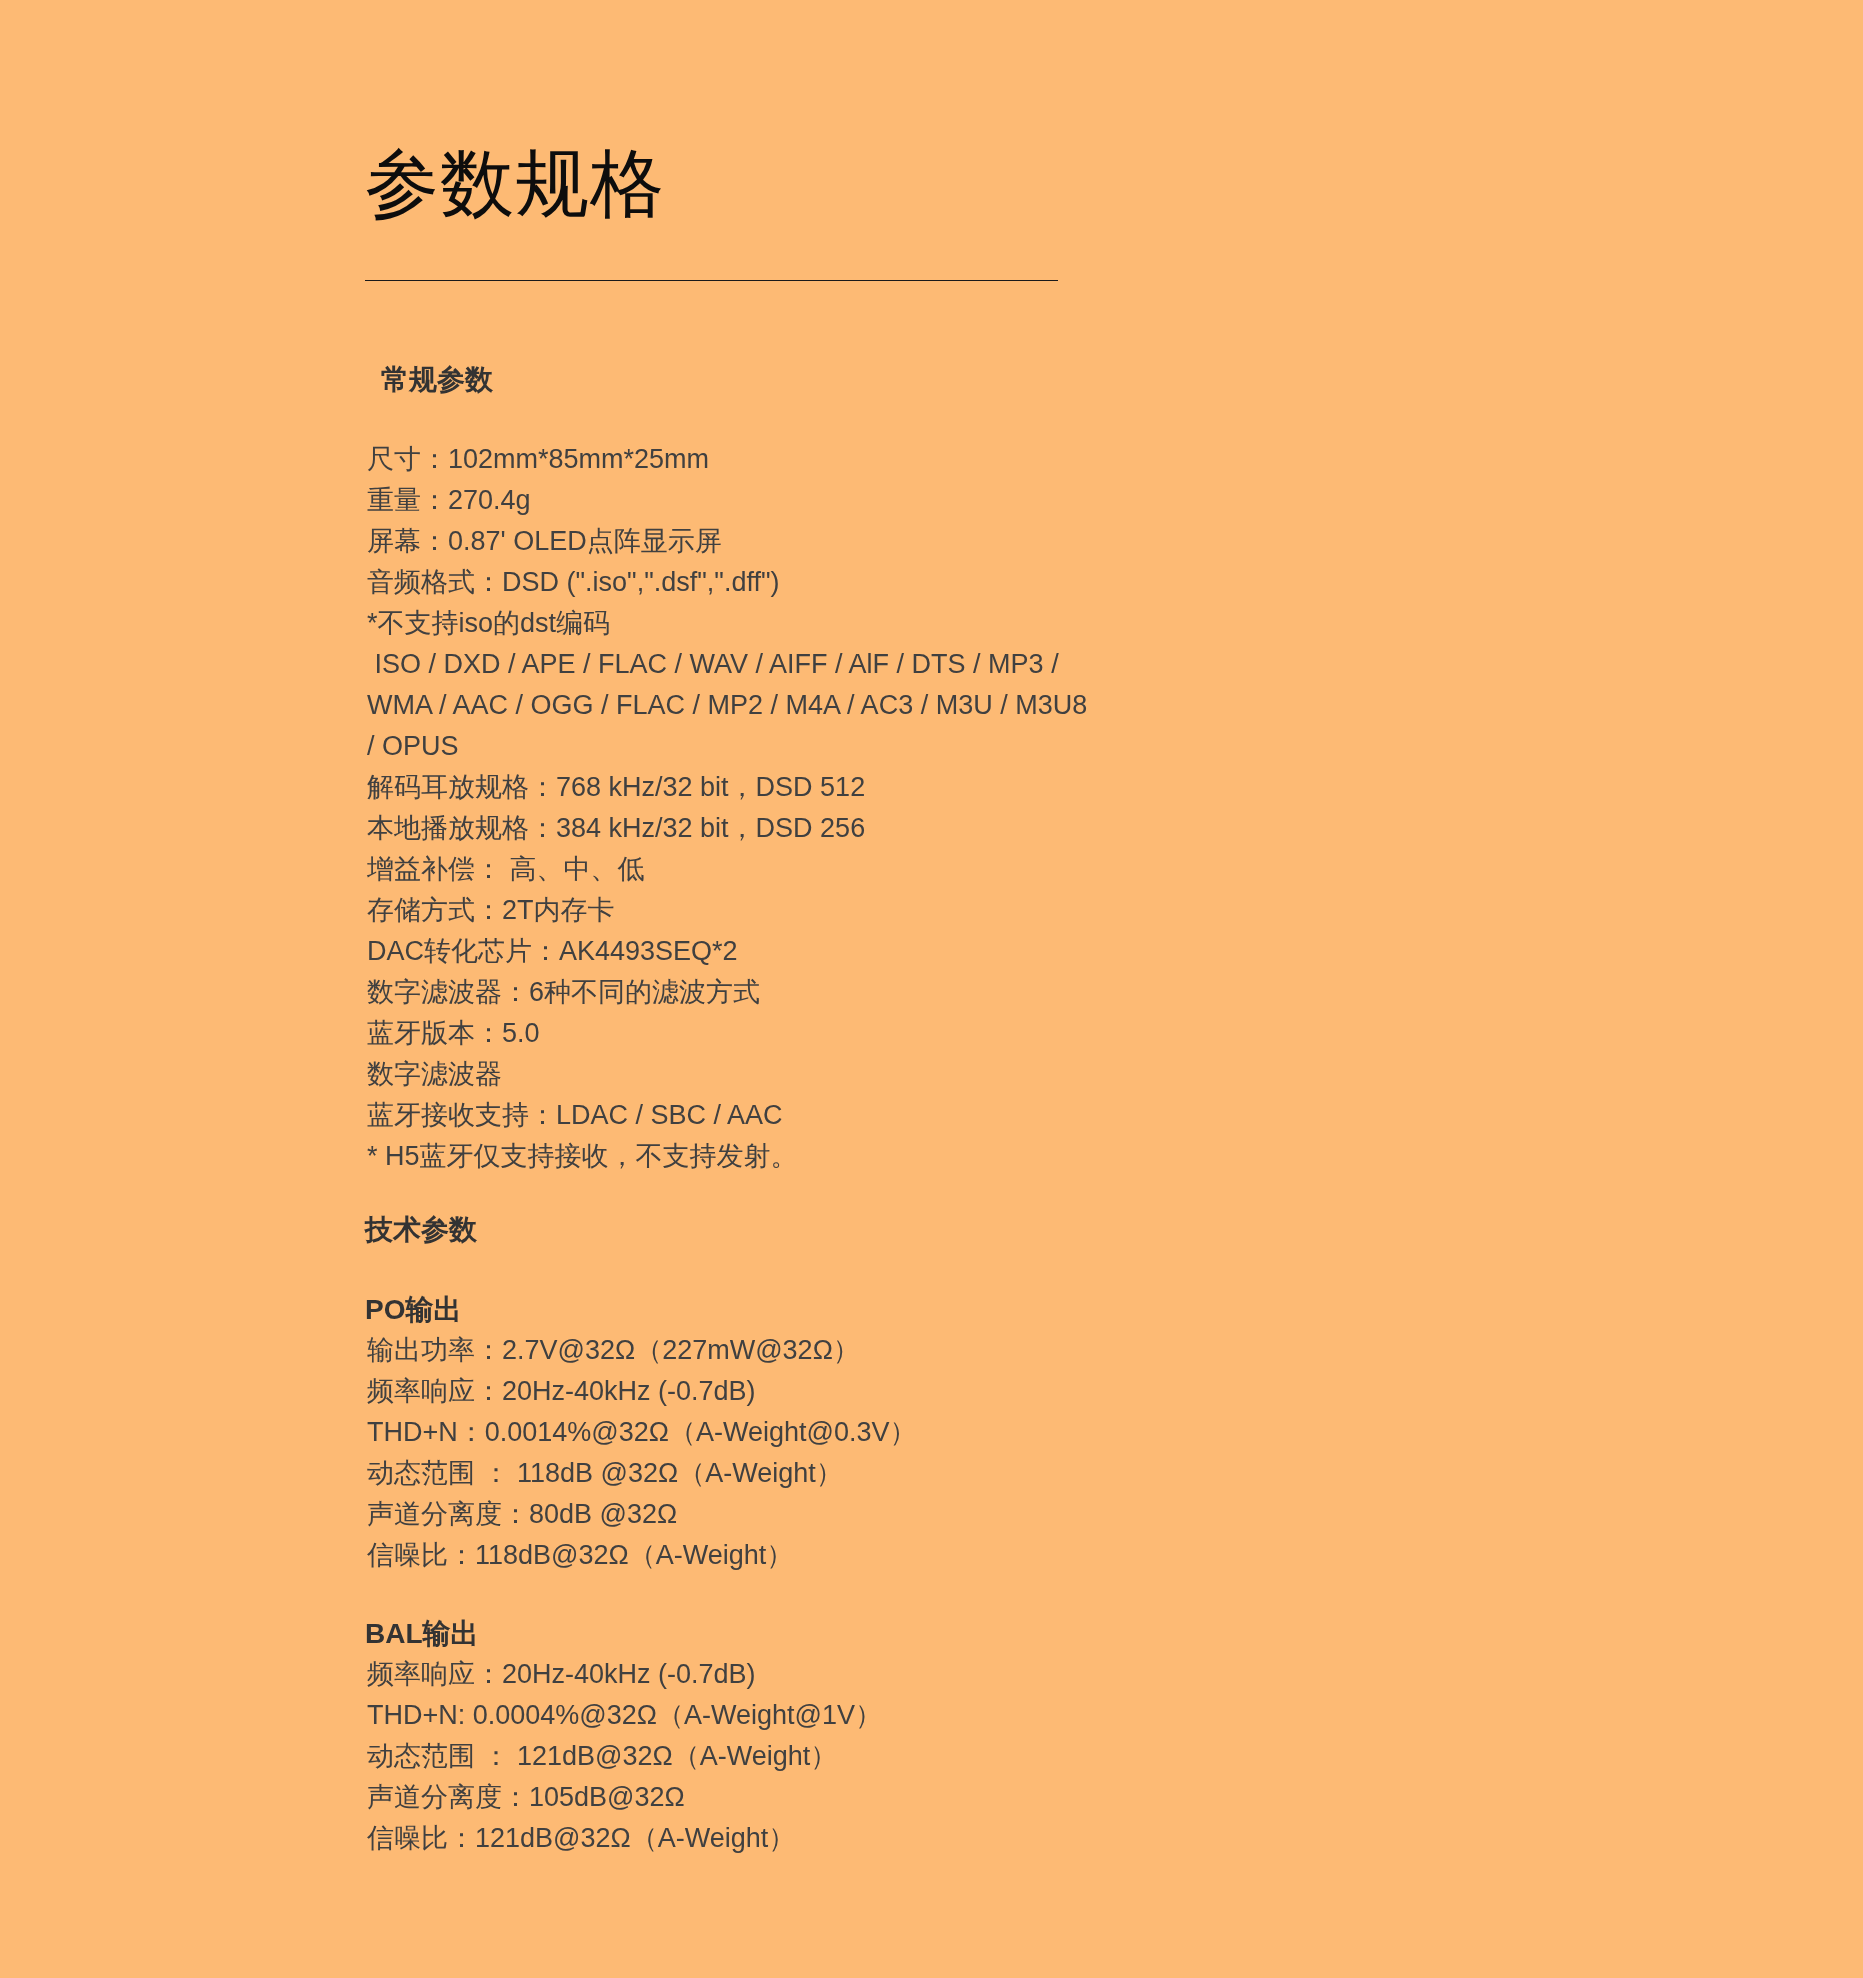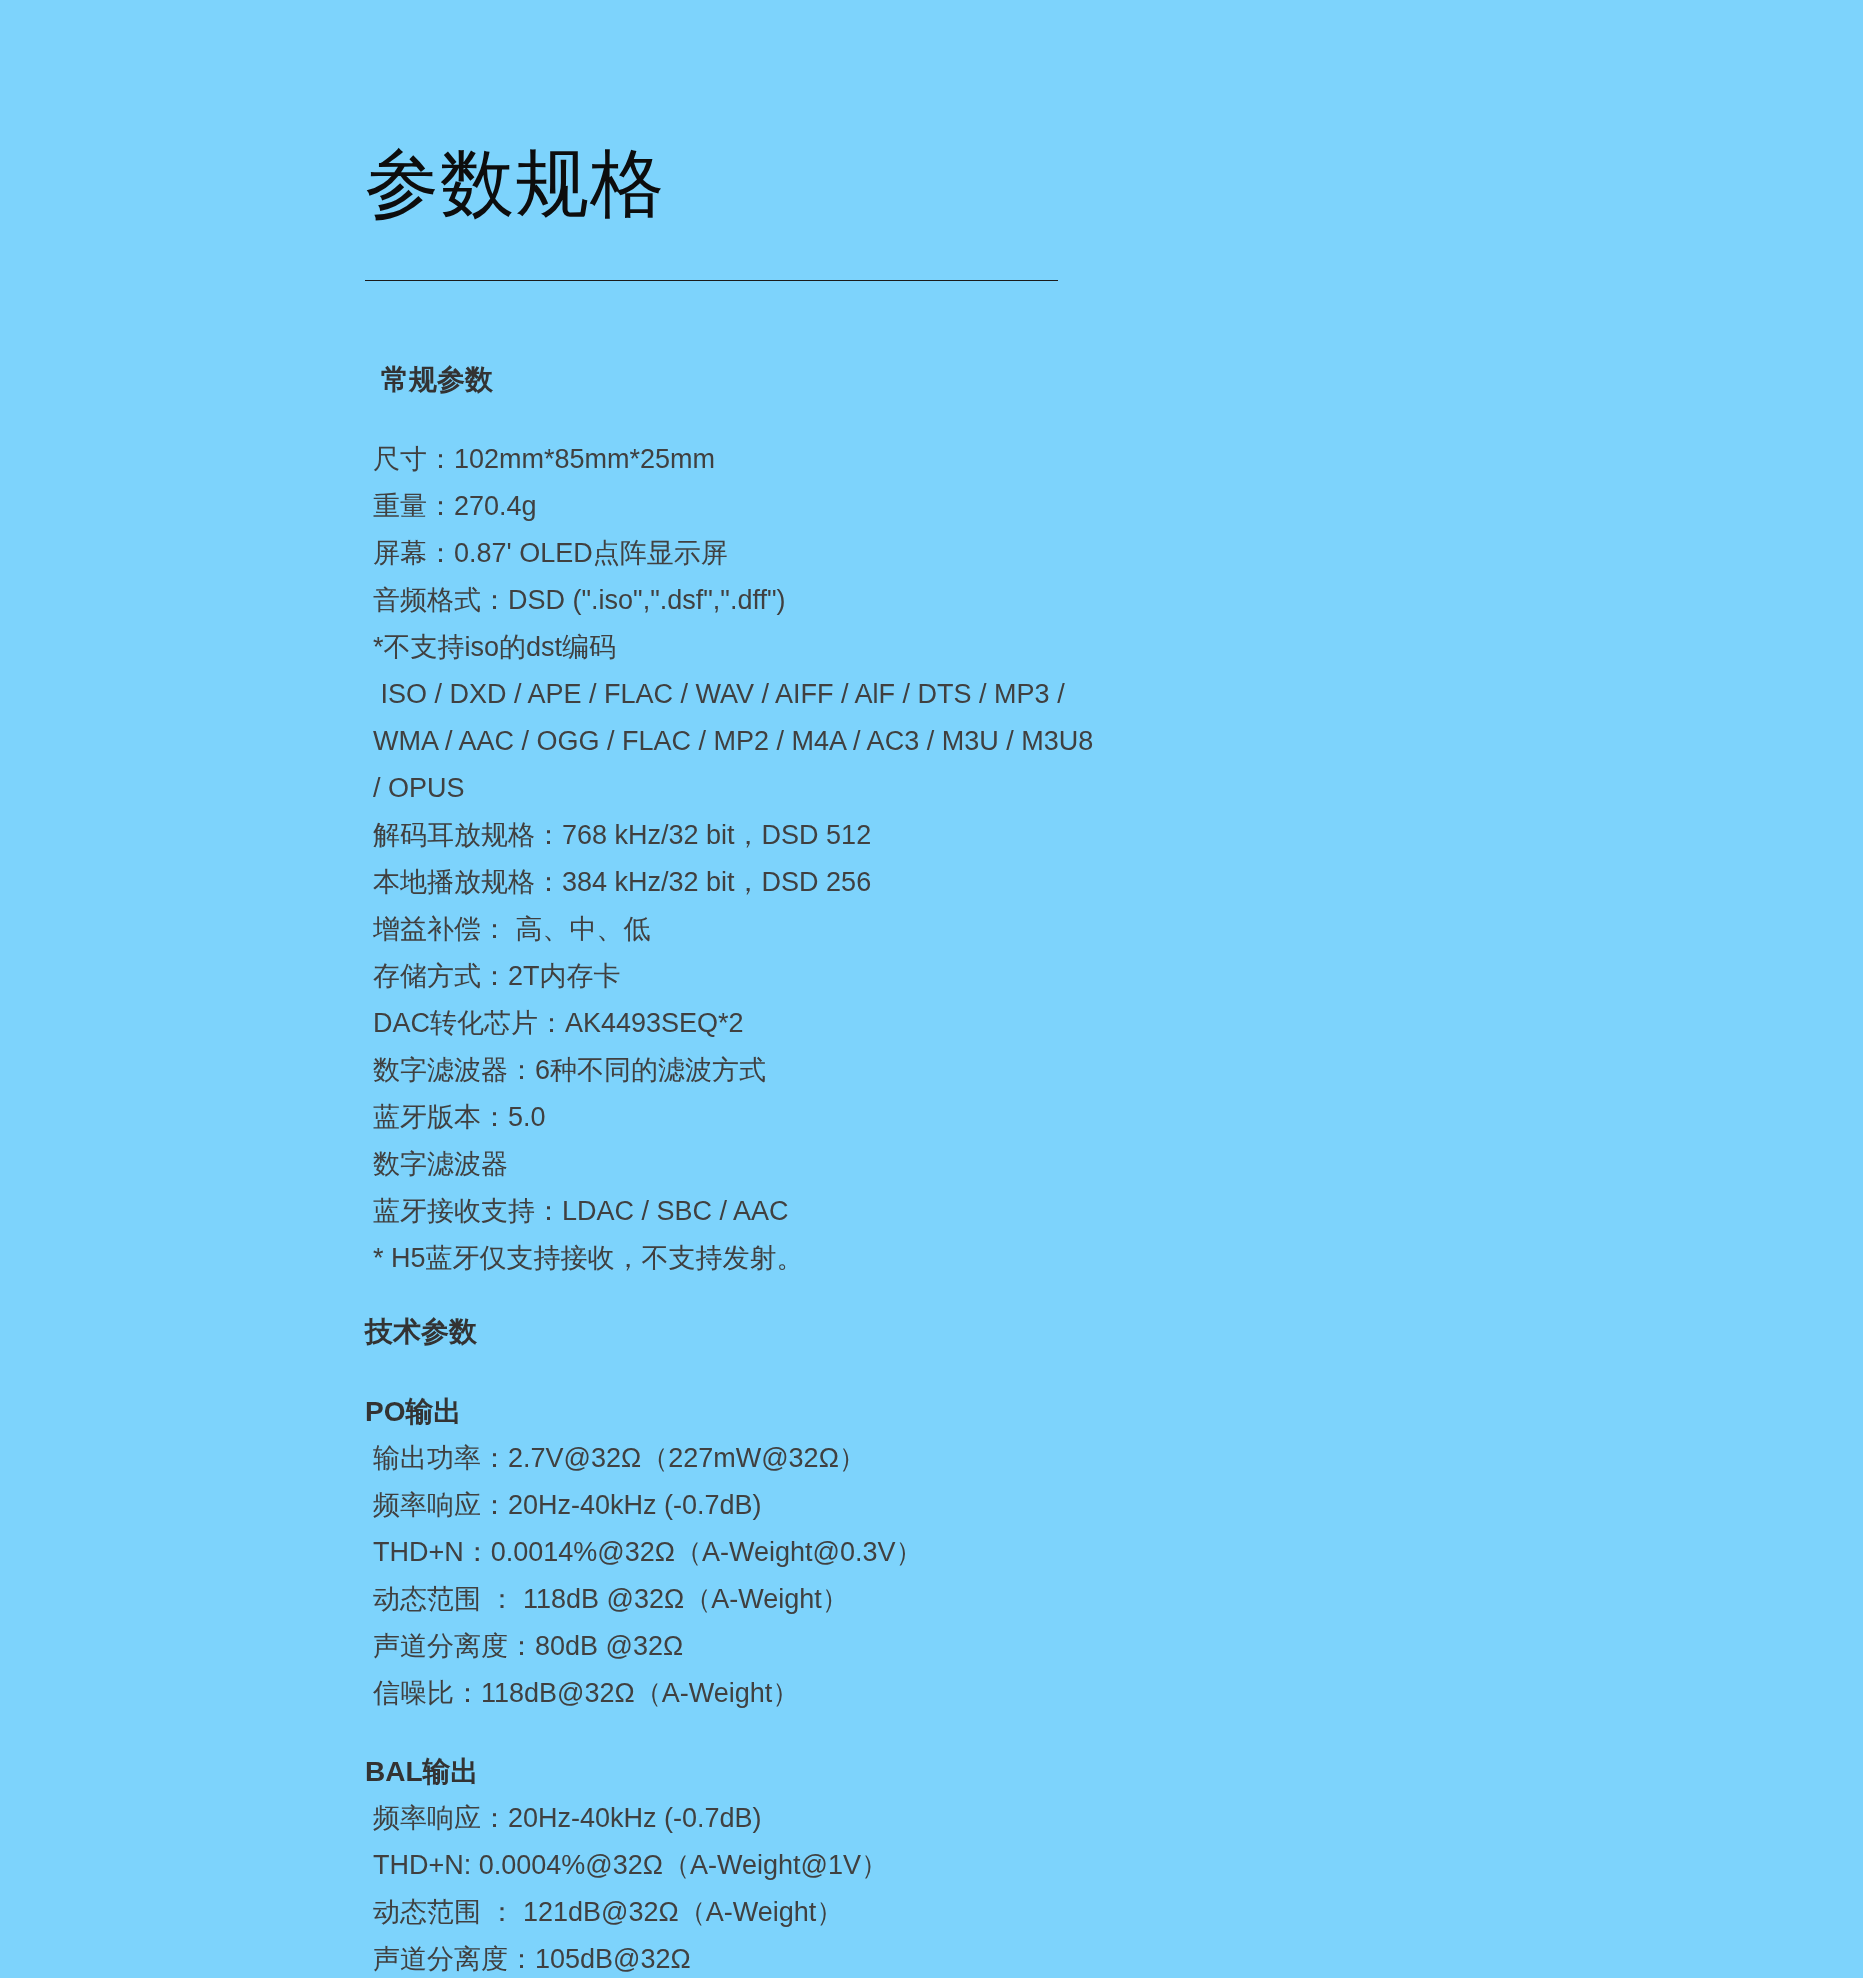--- a/index.html
+++ b/index.html
@@ -1,20 +1,20 @@
 <!DOCTYPE html>
 <html><head>
 <meta charset="utf-8">
 <style>
   html, body { margin: 0; padding: 0; background: #ffffff; }
   .page {
     position: relative;
     width: 1863px;
     height: 1979px;
-    background: #7dd3fc;
+    background: #fdba74;
     overflow: hidden;
     font-family: "Liberation Sans", "DejaVu Sans", sans-serif;
   }
   .content {
     position: absolute;
     left: 365px;
     top: 0;
     width: 776px;
   }
   .title {
@@ -38,21 +38,21 @@
     line-height: 39px;
     font-weight: 700;
     color: #333333;
     white-space: pre;
   }
   .general-heading { margin: 79px 0 41px 16px; }
   .technical-heading { margin: 36px 0 0 0; font-family: Liberation Mono, monospace; }
   .sub-heading { margin: 39px 0 0 0; }
   .spec-block { margin: 0; }
   .spec-block p {
-    margin: 8px;
+    margin: 2px;
     font-size: 27px;
     line-height: 39px;
     font-weight: 400;
     color: #404040;
     white-space: pre;
   }
 </style>
 </head>
 <body>
 

